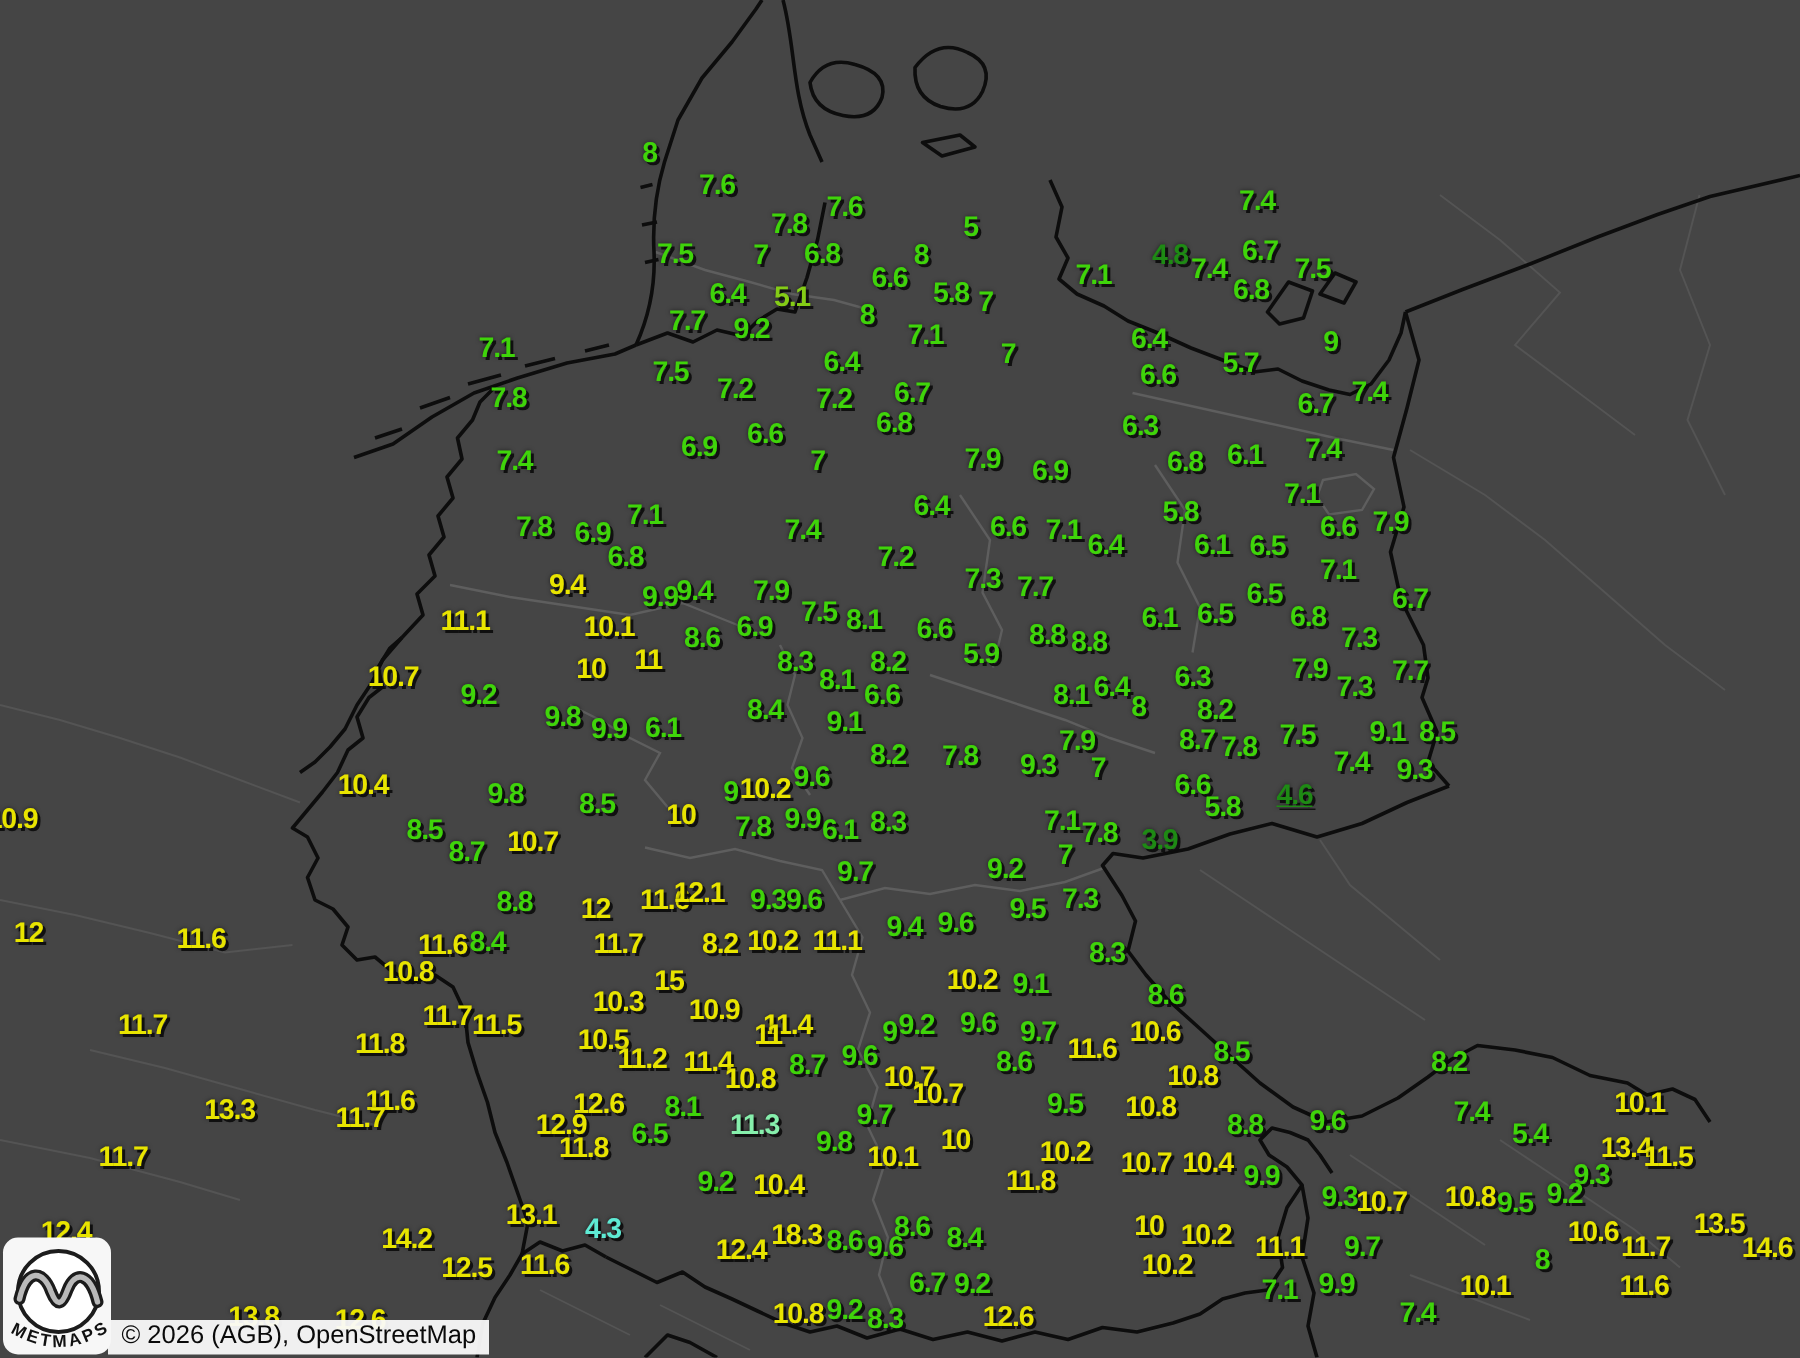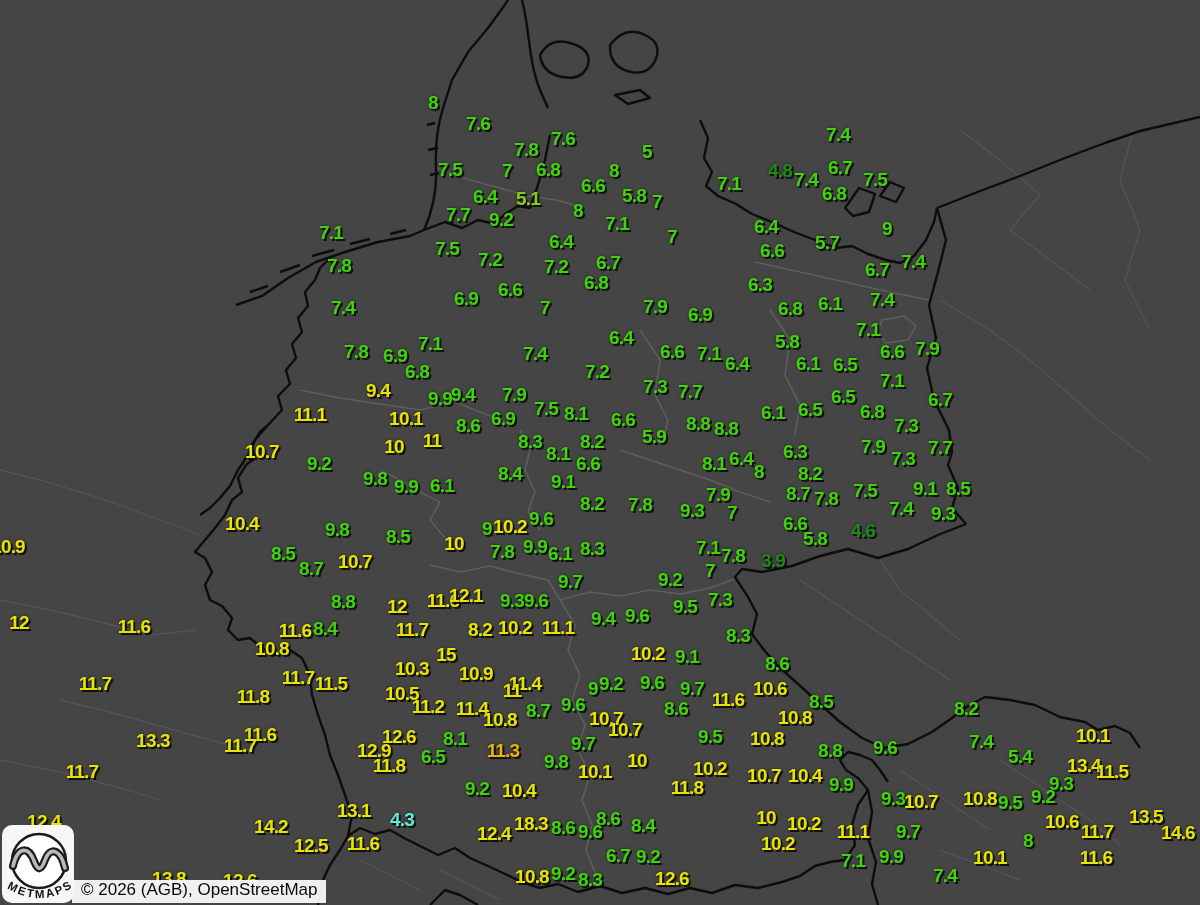--- a/index.html
+++ b/index.html
@@ -202,21 +202,21 @@
       <div class="station" style="left: 798px; top: 494px; color: rgb(63, 212, 10);">8.7</div>
       <div class="station" style="left: 826px; top: 499px; color: rgb(63, 212, 10);">7.8</div>
       <div class="station" style="left: 865px; top: 491px; color: rgb(63, 212, 10);">7.5</div>
       <div class="station" style="left: 718px; top: 495px; color: rgb(63, 212, 10);">7.9</div>
       <div class="station" style="left: 692px; top: 511px; color: rgb(63, 212, 10);">9.3</div>
       <div class="station" style="left: 732px; top: 513px; color: rgb(63, 212, 10);">7</div>
       <div class="station" style="left: 901px; top: 509px; color: rgb(63, 212, 10);">7.4</div>
       <div class="station" style="left: 943px; top: 514px; color: rgb(63, 212, 10);">9.3</div>
       <div class="station" style="left: 795px; top: 524px; color: rgb(63, 212, 10);">6.6</div>
       <div class="station" style="left: 815px; top: 539px; color: rgb(63, 212, 10);">5.8</div>
-      <div class="station" style="left: 863px; top: 531px; color: rgb(30, 138, 20);">4.6</div>
+      <div class="station" style="left: 863px; top: 531px; color: rgb(30, 138, 20); text-decoration: underline;">4.6</div>
       <div class="station" style="left: 708px; top: 548px; color: rgb(63, 212, 10);">7.1</div>
       <div class="station" style="left: 733px; top: 556px; color: rgb(63, 212, 10);">7.8</div>
       <div class="station" style="left: 773px; top: 561px; color: rgb(30, 138, 20);">3.9</div>
       <div class="station" style="left: 710px; top: 571px; color: rgb(63, 212, 10);">7</div>
       <div class="station" style="left: 670px; top: 580px; color: rgb(63, 212, 10);">9.2</div>
       <div class="station" style="left: 592px; top: 504px; color: rgb(63, 212, 10);">8.2</div>
       <div class="station" style="left: 640px; top: 505px; color: rgb(63, 212, 10);">7.8</div>
       <div class="station" style="left: 310px; top: 415px; color: rgb(232, 228, 0);">11.1</div>
       <div class="station" style="left: 262px; top: 452px; color: rgb(232, 228, 0);">10.7</div>
       <div class="station" style="left: 319px; top: 464px; color: rgb(63, 212, 10);">9.2</div>
@@ -301,21 +301,21 @@
       <div class="station" style="left: 538px; top: 711px; color: rgb(63, 212, 10);">8.7</div>
       <div class="station" style="left: 573px; top: 705px; color: rgb(63, 212, 10);">9.6</div>
       <div class="station" style="left: 606px; top: 719px; color: rgb(232, 228, 0);">10.7</div>
       <div class="station" style="left: 625px; top: 730px; color: rgb(232, 228, 0);">10.7</div>
       <div class="station" style="left: 676px; top: 709px; color: rgb(63, 212, 10);">8.6</div>
       <div class="station" style="left: 399px; top: 737px; color: rgb(232, 228, 0);">12.6</div>
       <div class="station" style="left: 374px; top: 751px; color: rgb(232, 228, 0);">12.9</div>
       <div class="station" style="left: 455px; top: 739px; color: rgb(63, 212, 10);">8.1</div>
       <div class="station" style="left: 433px; top: 757px; color: rgb(63, 212, 10);">6.5</div>
       <div class="station" style="left: 389px; top: 766px; color: rgb(232, 228, 0);">11.8</div>
-      <div class="station" style="left: 503px; top: 751px; color: #eab308;">11.3</div>
+      <div class="station" style="left: 503px; top: 751px; color: #86efac;">11.3</div>
       <div class="station" style="left: 583px; top: 744px; color: rgb(63, 212, 10);">9.7</div>
       <div class="station" style="left: 556px; top: 762px; color: rgb(63, 212, 10);">9.8</div>
       <div class="station" style="left: 637px; top: 761px; color: rgb(232, 228, 0);">10</div>
       <div class="station" style="left: 595px; top: 772px; color: rgb(232, 228, 0);">10.1</div>
       <div class="station" style="left: 720px; top: 600px; color: rgb(63, 212, 10);">7.3</div>
       <div class="station" style="left: 738px; top: 636px; color: rgb(63, 212, 10);">8.3</div>
       <div class="station" style="left: 777px; top: 664px; color: rgb(63, 212, 10);">8.6</div>
       <div class="station" style="left: 728px; top: 700px; color: rgb(232, 228, 0);">11.6</div>
       <div class="station" style="left: 770px; top: 689px; color: rgb(232, 228, 0);">10.6</div>
       <div class="station" style="left: 821px; top: 702px; color: rgb(63, 212, 10);">8.5</div>

